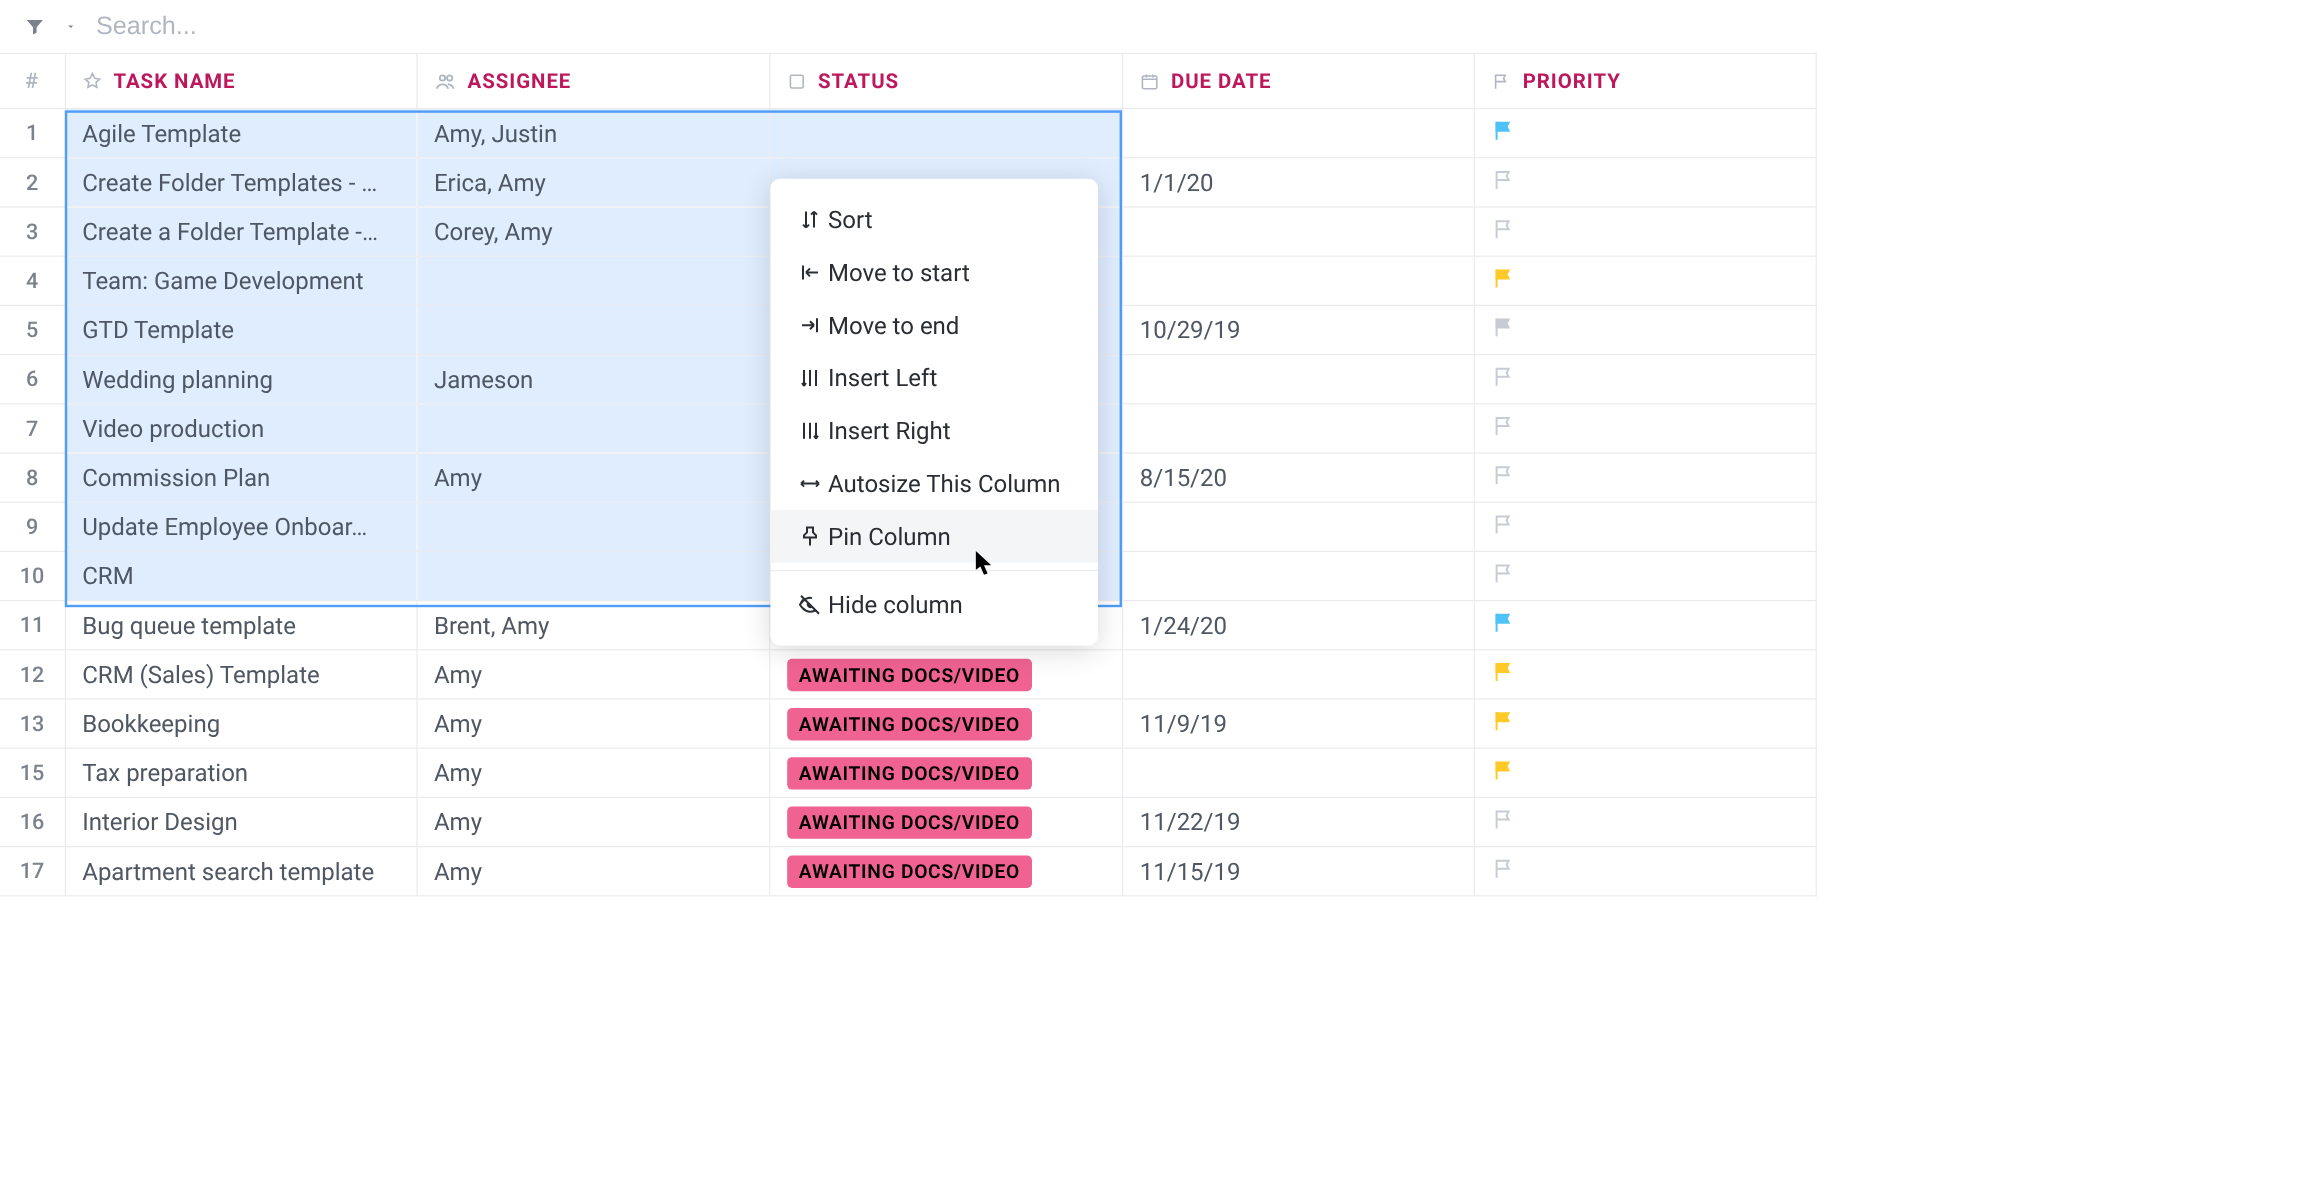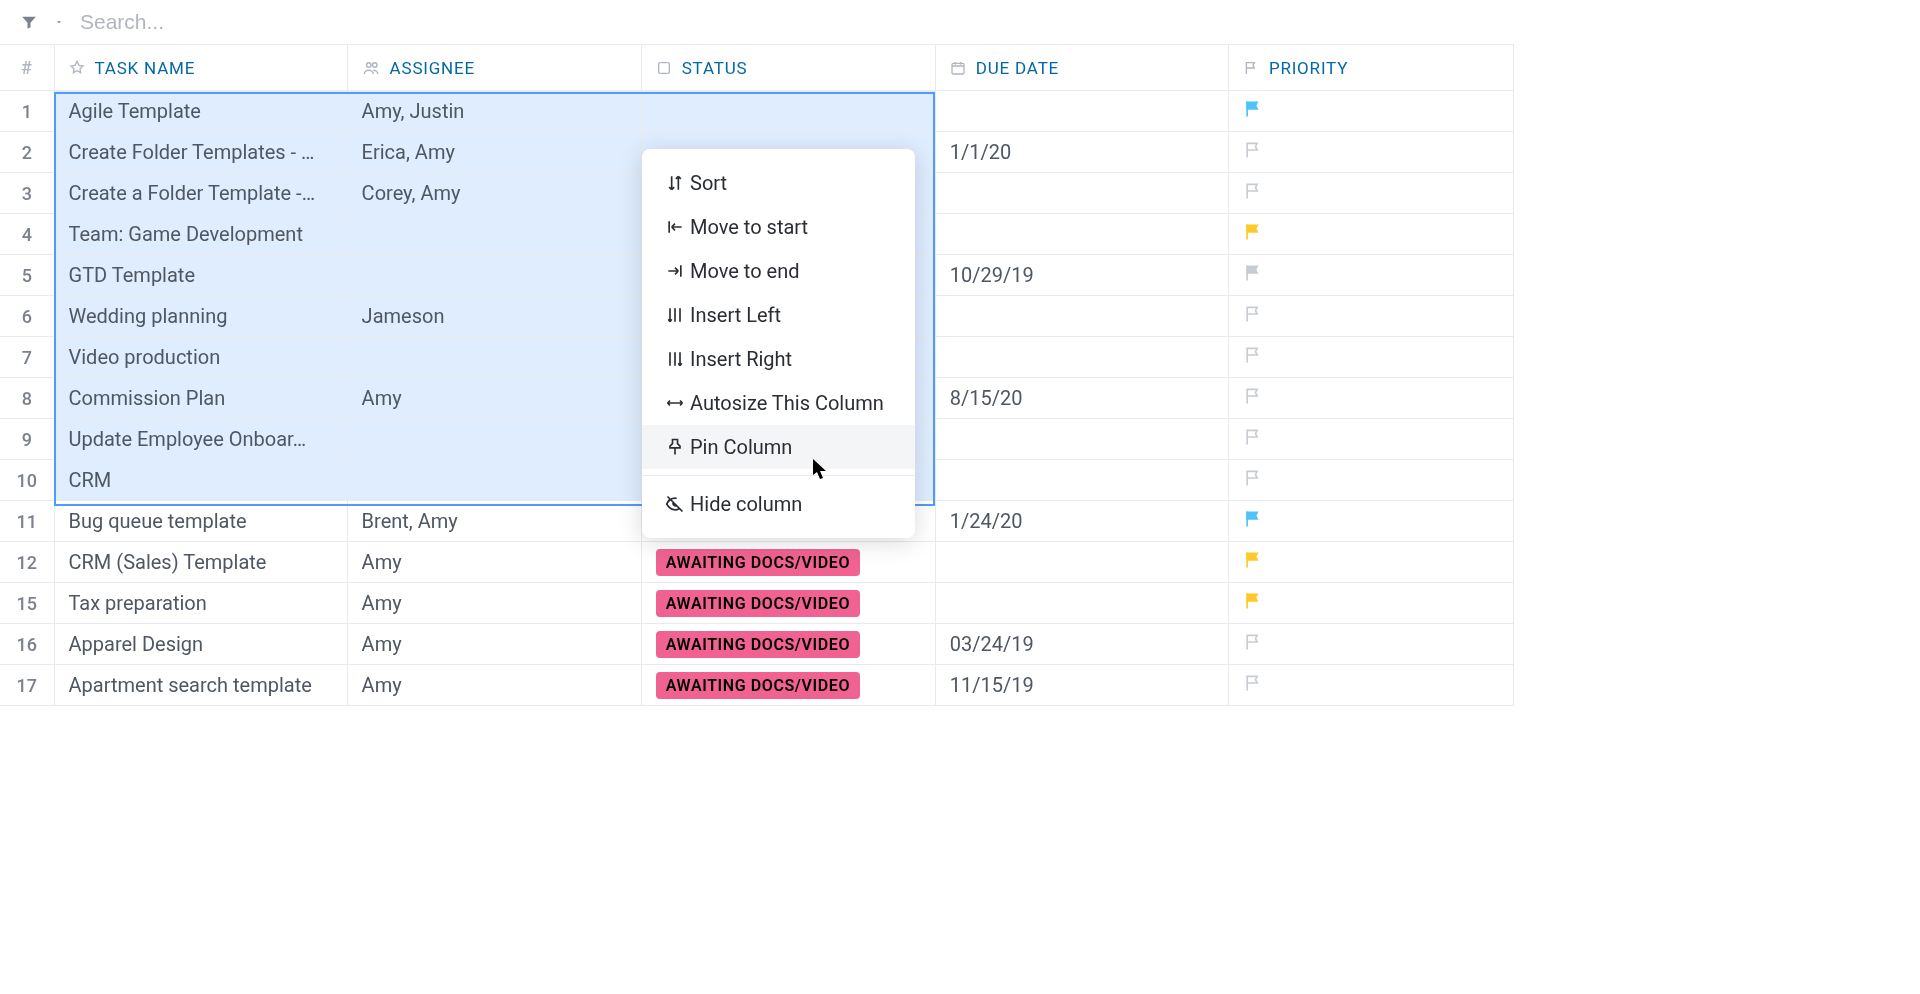--- a/index.html
+++ b/index.html
@@ -8,21 +8,21 @@
   .toolbar { display: flex; align-items: center; padding: 8px 20px; height: 44px; gap: 16px; }
   .filter-icon { color: #7c828d; display: flex; align-items: center; }
   .filter-dropdown { color: #7c828d; font-size: 13px; }
   .search-input { border: none; font-size: 21px; color: #b0b6c1; outline: none; width: 300px; }
   .search-input::placeholder { color: #b0b6c1; }
   
   .table-wrap { position: relative; }
   
   table { border-collapse: collapse; width: 1514px; table-layout: fixed; }
   
-  thead th { text-align: left; padding: 12px 14px; border-top: 1px solid #e8eaed; border-bottom: 1px solid #e8eaed; border-right: 1px solid #e8eaed; font-weight: 400; font-size: 17px; letter-spacing: 0.8px; color: #0369a1; }
+  thead th { text-align: left; padding: 12px 14px; border-top: 1px solid #e8eaed; border-bottom: 1px solid #e8eaed; border-right: 1px solid #e8eaed; font-weight: 700; font-size: 17px; letter-spacing: 0.8px; color: #be185d; }
   thead th .th-inner { display: flex; align-items: center; gap: 10px; }
   thead th .col-icon { color: #b0b6c1; display: inline-flex; }
   
   .col-num { width: 54px; text-align: center; color: #b0b6c1; font-weight: 500; font-size: 18px; }
   .col-task { width: 293px; }
   .col-assignee { width: 294px; }
   .col-status { width: 294px; }
   .col-due { width: 293px; }
   .col-priority { width: 285px; }
   
@@ -247,36 +247,47 @@
           <td class="col-task">CRM (Sales) Template</td>
           <td class="col-assignee">Amy</td>
           <td class="col-status"><span class="status-badge">AWAITING DOCS/VIDEO</span></td>
           <td class="col-due"></td>
           <td class="col-priority"><span class="flag"><svg width="20" height="20" viewBox="0 0 24 24" fill="#ffca28" stroke="#ffca28" stroke-width="2">
                 <path d="M5 3v18"></path>
                 <path d="M5 4h12l-2 4 2 4H5z"></path>
               </svg></span></td>
         </tr>
         <tr>
+          <td class="col-num">13</td>
+          <td class="col-task">Bookkeeping</td>
+          <td class="col-assignee">Amy</td>
+          <td class="col-status"><span class="status-badge">AWAITING DOCS/VIDEO</span></td>
+          <td class="col-due">11/9/19</td>
+          <td class="col-priority"><span class="flag"><svg width="20" height="20" viewBox="0 0 24 24" fill="#ffca28" stroke="#ffca28" stroke-width="2">
+                <path d="M5 3v18"></path>
+                <path d="M5 4h12l-2 4 2 4H5z"></path>
+              </svg></span></td>
+        </tr>
+        <tr>
           <td class="col-num">15</td>
           <td class="col-task">Tax preparation</td>
           <td class="col-assignee">Amy</td>
           <td class="col-status"><span class="status-badge">AWAITING DOCS/VIDEO</span></td>
           <td class="col-due"></td>
           <td class="col-priority"><span class="flag"><svg width="20" height="20" viewBox="0 0 24 24" fill="#ffca28" stroke="#ffca28" stroke-width="2">
                 <path d="M5 3v18"></path>
                 <path d="M5 4h12l-2 4 2 4H5z"></path>
               </svg></span></td>
         </tr>
         <tr>
           <td class="col-num">16</td>
-          <td class="col-task">Apparel Design</td>
-          <td class="col-assignee">Amy</td>
-          <td class="col-status"><span class="status-badge">AWAITING DOCS/VIDEO</span></td>
-          <td class="col-due">03/24/19</td>
+          <td class="col-task">Interior Design</td>
+          <td class="col-assignee">Amy</td>
+          <td class="col-status"><span class="status-badge">AWAITING DOCS/VIDEO</span></td>
+          <td class="col-due">11/22/19</td>
           <td class="col-priority"><span class="flag"><svg width="20" height="20" viewBox="0 0 24 24" fill="none" stroke="#c7ccd4" stroke-width="2">
                 <path d="M5 3v18M5 4h12l-2 4 2 4H5"></path>
               </svg></span></td>
         </tr>
         <tr>
           <td class="col-num">17</td>
           <td class="col-task">Apartment search template</td>
           <td class="col-assignee">Amy</td>
           <td class="col-status"><span class="status-badge">AWAITING DOCS/VIDEO</span></td>
           <td class="col-due">11/15/19</td>

